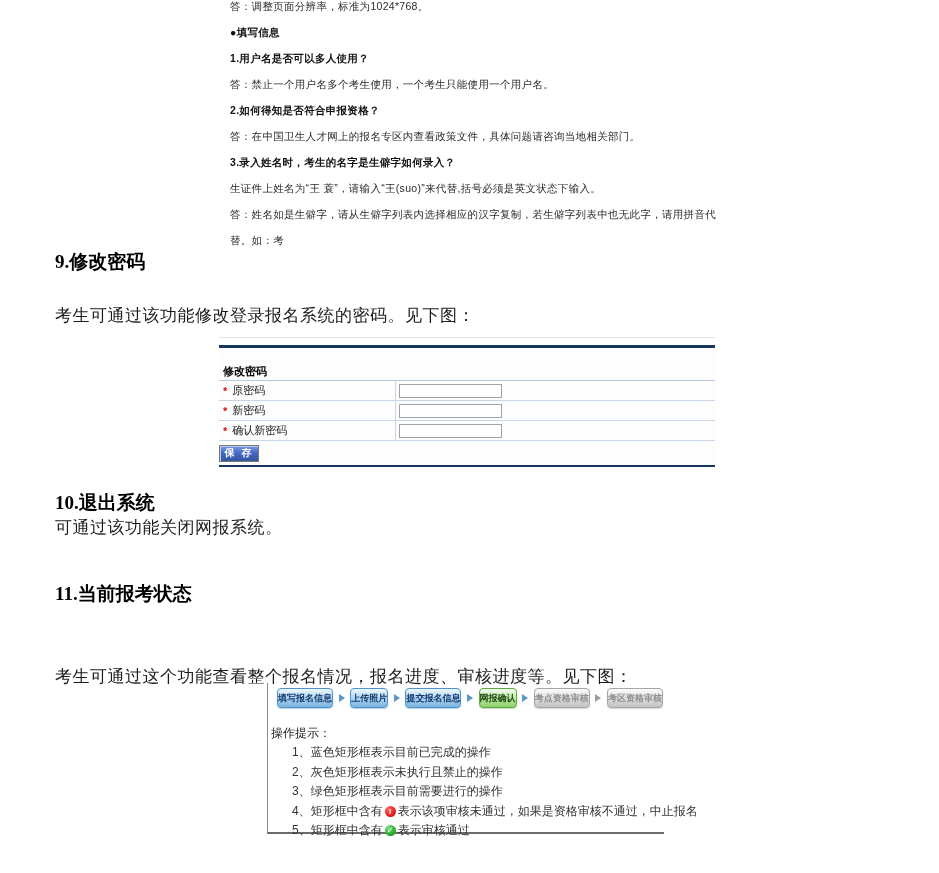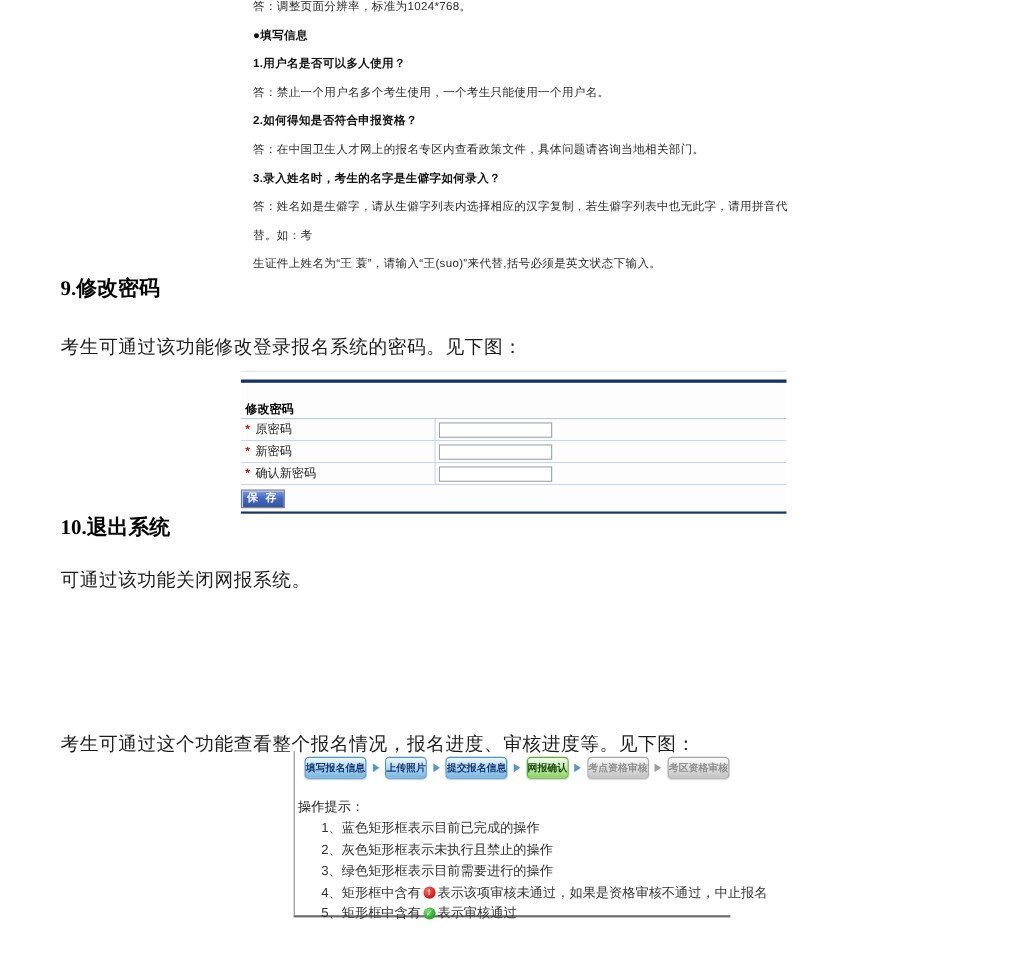--- a/index.html
+++ b/index.html
@@ -124,22 +124,22 @@
 <div class="page">
 
   <div class="faq">
     <div class="a">答：调整页面分辨率，标准为1024*768。</div>
     <div class="bullet">●填写信息</div>
     <div class="q">1.用户名是否可以多人使用？</div>
     <div class="a">答：禁止一个用户名多个考生使用，一个考生只能使用一个用户名。</div>
     <div class="q">2.如何得知是否符合申报资格？</div>
     <div class="a">答：在中国卫生人才网上的报名专区内查看政策文件，具体问题请咨询当地相关部门。</div>
     <div class="q">3.录入姓名时，考生的名字是生僻字如何录入？</div>
+    <div class="a">生证件上姓名为“王 蓑”，请输入“王(suo)”来代替,括号必须是英文状态下输入。</div>
     <div class="a">答：姓名如是生僻字，请从生僻字列表内选择相应的汉字复制，若生僻字列表中也无此字，请用拼音代替。如：考</div>
-    <div class="a">生证件上姓名为“王 蓑”，请输入“王(suo)”来代替,括号必须是英文状态下输入。</div>
   </div>
 
   <div class="sec-heading" style="top:249px;">9.修改密码</div>
   <div class="sec-body" style="top:304px;">考生可通过该功能修改登录报名系统的密码。见下图：</div>
 
   <div class="shot-form">
     <div class="pw-table">
       <div class="pw-header">修改密码</div>
 
       <div class="pw-row">
@@ -171,23 +171,24 @@
           <input class="pw-input" type="text" style="">
         </div>
       </div>
 
       <div class="pw-btn-row">
         <button class="save-btn">保 存</button>
       </div>
     </div>
   </div>
 
-  <div class="sec-heading" style="top:466px;">10.退出系统</div>
+  <div class="sec-heading" style="top:490px;">10.退出系统</div>
   <div class="sec-body" style="top:516px;">可通过该功能关闭网报系统。</div>
 
+  <div class="sec-heading" style="top:581px;">11.当前报考状态</div>
   <div class="sec-body" style="top:644px;margin-top:21px;">考生可通过这个功能查看整个报名情况，报名进度、审核进度等。见下图：</div>
 
   <div class="shot-flow">
 
     <div class="flow-row">
       <span class="step done">填写报名信息</span>
       <span class="flow-arrow"></span>
       <span class="step done">上传照片</span>
       <span class="flow-arrow"></span>
       <span class="step done">提交报名信息</span>

